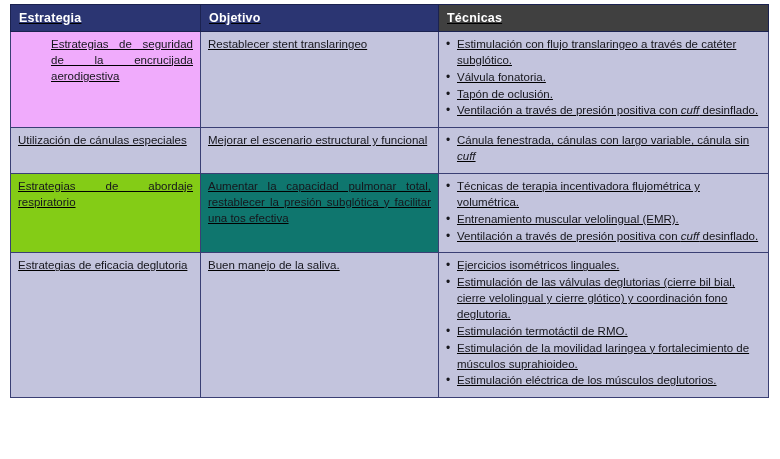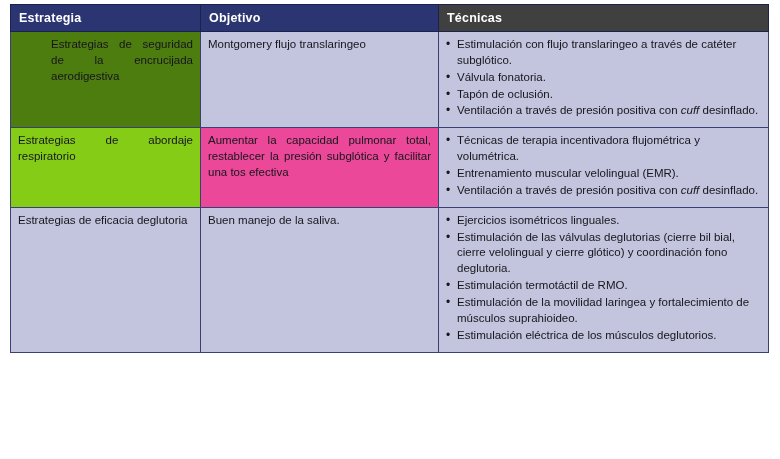--- a/index.html
+++ b/index.html
@@ -11,20 +11,21 @@
     width: 780px;
     height: 459px;
     font-family: "Liberation Sans", sans-serif;
     overflow: hidden;
   }
   #table-wrap {
     position: absolute;
     left: 10px;
     top: 4px;
     width: 640px;
+    text-decoration: underline;
   }
   table.strategy-table {
     border-collapse: collapse;
     table-layout: fixed;
     width: 758px;
   }
   table.strategy-table col.col-estrategia { width: 190px; }
   table.strategy-table col.col-objetivo   { width: 238px; }
   table.strategy-table col.col-tecnicas   { width: 330px; }
 
@@ -90,34 +91,43 @@
     </colgroup>
     <thead>
       <tr>
         <th class="th-estrategia" style="background: rgb(43, 53, 114); color: rgb(255, 255, 255);">Estrategia</th>
         <th class="th-objetivo" style="background: rgb(43, 53, 114); color: rgb(255, 255, 255);">Objetivo</th>
         <th class="th-tecnicas" style="background: #404040; color: rgb(255, 255, 255);">Técnicas</th>
       </tr>
     </thead>
     <tbody id="table-body">
         <tr>
-          <td class="cell-estrategia" style="background: #4d7c0f; border-color: rgb(58, 63, 116); color: rgb(22, 22, 28); padding-left: 40px;">Estrategias de seguridad de la encrucijada aerodigestiva</td>
-          <td class="cell-objetivo" style="background: rgb(195, 196, 221); border-color: rgb(58, 63, 116); color: rgb(22, 22, 28);">Montgomery flujo translaringeo</td>
+          <td class="cell-estrategia" style="background: #f0abfc; border-color: rgb(58, 63, 116); color: rgb(22, 22, 28); padding-left: 40px;">Estrategias de seguridad de la encrucijada aerodigestiva</td>
+          <td class="cell-objetivo" style="background: rgb(195, 196, 221); border-color: rgb(58, 63, 116); color: rgb(22, 22, 28);">Restablecer stent translaringeo</td>
           <td class="cell-tecnicas" style="background: rgb(195, 196, 221); border-color: rgb(58, 63, 116); color: rgb(22, 22, 28);">
             <ul class="bullets">
               <li>Estimulación con flujo translaringeo a través de catéter subglótico.</li>
               <li>Válvula fonatoria.</li>
               <li>Tapón de oclusión.</li>
               <li>Ventilación a través de presión positiva con <em class="kw">cuff</em> desinflado.</li>
             </ul>
           </td>
         </tr>
+        <tr>
+          <td class="cell-estrategia" style="background: rgb(195, 196, 221); border-color: rgb(58, 63, 116); color: rgb(22, 22, 28);">Utilización de cánulas especiales</td>
+          <td class="cell-objetivo" style="background: rgb(195, 196, 221); border-color: rgb(58, 63, 116); color: rgb(22, 22, 28);">Mejorar el escenario estructural y funcional</td>
+          <td class="cell-tecnicas" style="background: rgb(195, 196, 221); border-color: rgb(58, 63, 116); color: rgb(22, 22, 28);">
+            <ul class="bullets">
+              <li>Cánula fenestrada, cánulas con largo variable, cánula sin <em class="kw">cuff</em></li>
+            </ul>
+          </td>
+        </tr>
         <tr class="row-justify-obj">
           <td class="cell-estrategia" style="background: #84cc16; border-color: rgb(58, 63, 116); color: rgb(22, 22, 28);">Estrategias de abordaje respiratorio</td>
-          <td class="cell-objetivo" style="background: #ec4899; border-color: rgb(58, 63, 116); color: rgb(22, 22, 28); margin-left: 48px;">Aumentar la capacidad pulmonar total, restablecer la presión subglótica y facilitar una tos efectiva</td>
+          <td class="cell-objetivo" style="background: #0f766e; border-color: rgb(58, 63, 116); color: rgb(22, 22, 28); margin-left: 48px;">Aumentar la capacidad pulmonar total, restablecer la presión subglótica y facilitar una tos efectiva</td>
           <td class="cell-tecnicas" style="background: rgb(195, 196, 221); border-color: rgb(58, 63, 116); color: rgb(22, 22, 28);">
             <ul class="bullets">
               <li>Técnicas de terapia incentivadora flujométrica y volumétrica.</li>
               <li>Entrenamiento muscular velolingual (EMR).</li>
               <li>Ventilación a través de presión positiva con <em class="kw">cuff</em> desinflado.</li>
             </ul>
           </td>
         </tr>
         <tr>
           <td class="cell-estrategia" style="background: rgb(195, 196, 221); border-color: rgb(58, 63, 116); color: rgb(22, 22, 28); margin-left: 18px;">Estrategias de eficacia deglutoria</td>

